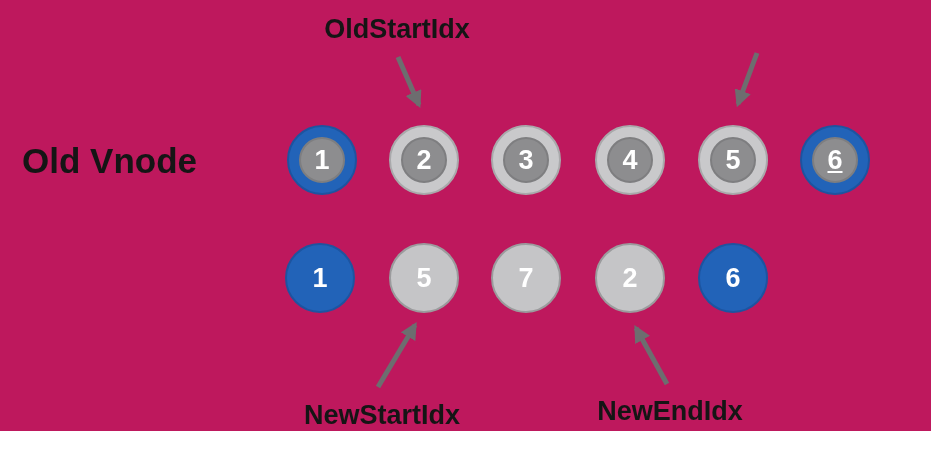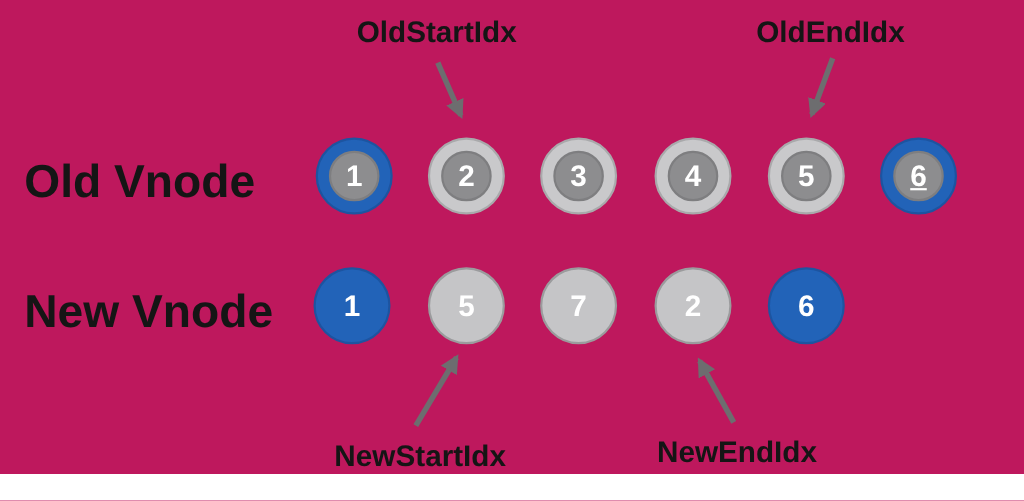--- a/index.html
+++ b/index.html
@@ -25,21 +25,21 @@
   .idx-label {
     position: absolute;
     font-size: 27px;
     font-weight: 600;
     color: #151515;
     text-align: center;
     white-space: nowrap;
   }
   .row-label {
     position: absolute;
-    font-size: 42px;
+    font-size: 35px;
     font-weight: 600;
     color: #151515;
     white-space: nowrap;
   }
   
   .ring {
     position: absolute;
     width: 70px;
     height: 70px;
     border-radius: 50%;
@@ -101,24 +101,22 @@
         <path d="M0,0 L10,5 L0,10 z" fill="#6d6d6f"></path>
       </marker>
     </defs>
     <line x1="398" y1="57" x2="419" y2="105" stroke="#6d6d6f" stroke-width="5" marker-end="url(#ah)"></line>
     <line x1="757" y1="53" x2="738" y2="104" stroke="#6d6d6f" stroke-width="5" marker-end="url(#ah)"></line>
     <line x1="378" y1="387" x2="415" y2="325" stroke="#6d6d6f" stroke-width="5" marker-end="url(#ah)"></line>
     <line x1="667" y1="384" x2="636" y2="328" stroke="#6d6d6f" stroke-width="5" marker-end="url(#ah)"></line>
   </svg>
 
   <div class="idx-label" style="left:307px; top:14px; width:180px;">OldStartIdx</div>
-  <div class="idx-label" style="left:670px; top:14px; width:170px;">OldEndIdx</div>
 
   <div class="row-label" style="left:22px; top:141px;">Old Vnode</div>
-  <div class="row-label" style="left:22px; top:259px;">New Vnode</div>
 
   <div class="ring blue" style="left:287px; top:125px;">
     <div class="inner">
       <span class="num">1</span>
     </div>
   </div>
   <div class="ring gray" style="left:389px; top:125px;">
     <div class="inner">
       <span class="num">2</span>
     </div>

